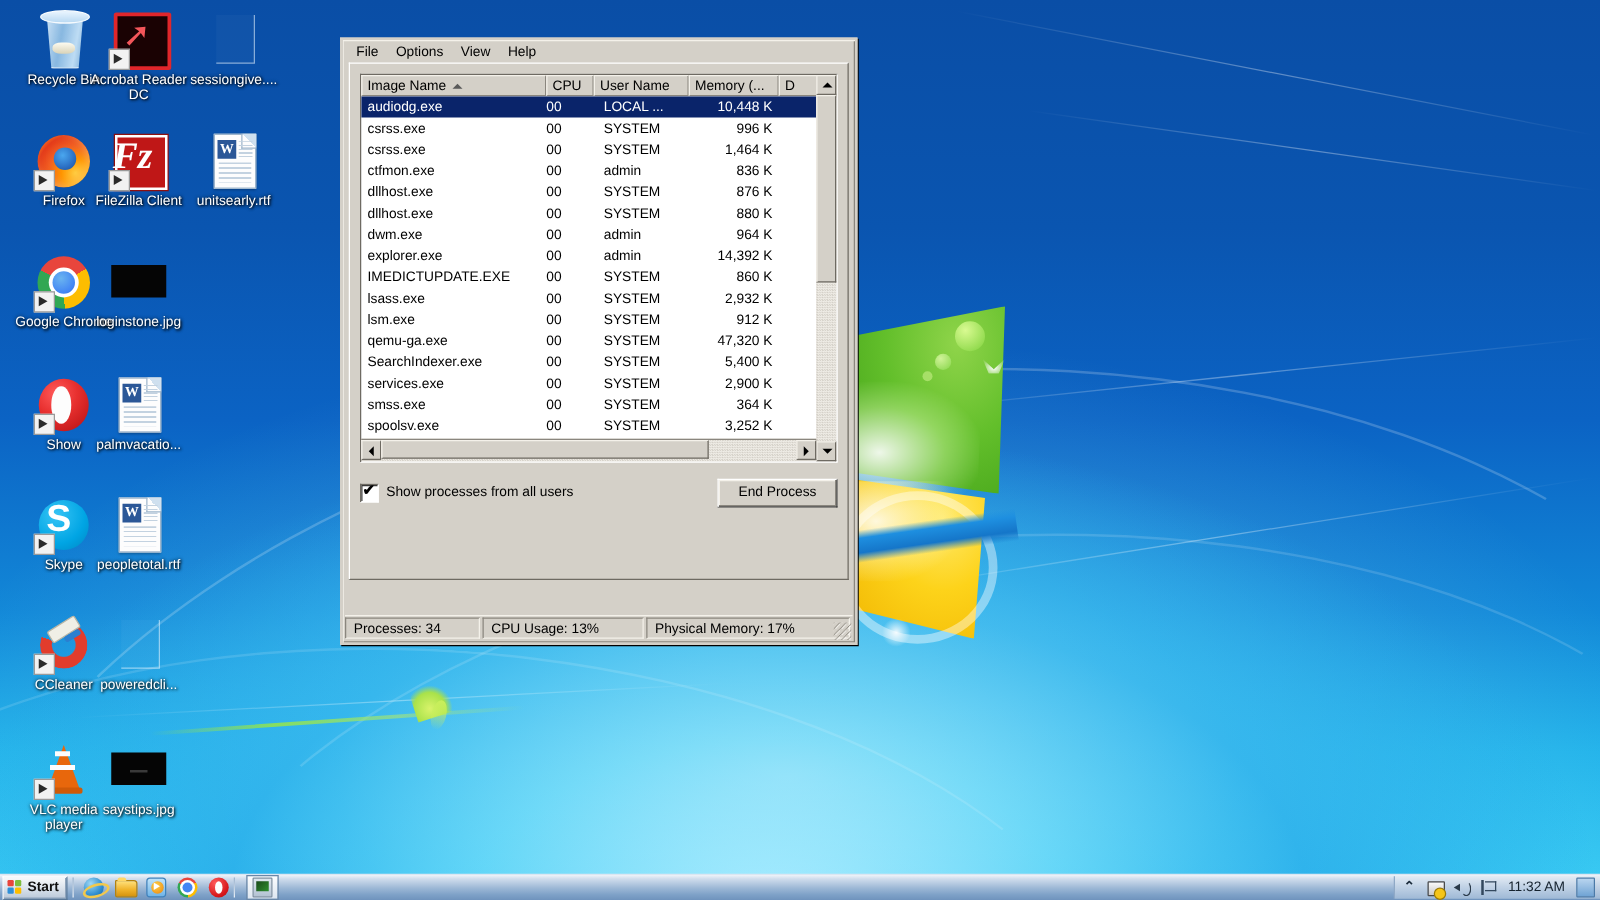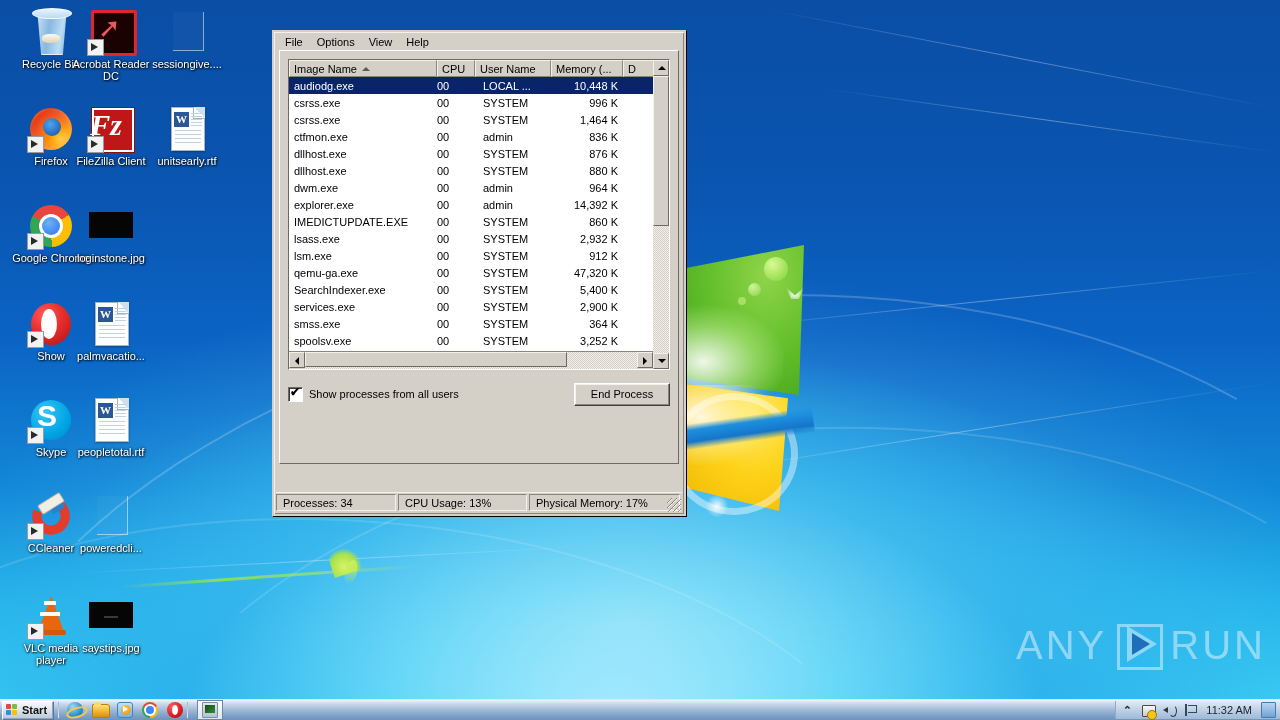--- a/index.html
+++ b/index.html
@@ -306,21 +306,21 @@
   .chkbox::after{content:"✔";position:absolute;left:1px;top:-3px;font-size:12px;color:#000;font-weight:bold;}
   #endbtn{margin-left:auto;min-width:96px;height:23px;padding:0 10px;font-size:11px;background:#d4d0c8;
     border:1px solid;border-color:#fff #404040 #404040 #fff;
     box-shadow:inset -1px -1px 0 #8a867e, inset 1px 1px 0 #f4f1ea;cursor:default;
     font-family:"Liberation Sans", sans-serif;color:#000;}
 
   #statusbar{position:absolute;left:2px;right:2px;bottom:2px;height:19px;display:flex;align-items:center;
     background:#d4d0c8;border-top:1px solid #f4f1ea;}
   .sbp{height:17px;display:flex;align-items:center;padding:0 6px;font-size:11px;box-sizing:border-box;
     border:1px solid;border-color:#8a867e #f4f1ea #f4f1ea #8a867e;margin-right:2px;white-space:nowrap;}
-  .sbp.p1{width:120px;}
+  .sbp.p1{width:108px;}
   .sbp.p2{width:129px;}
   .sbp.p3{flex:1;}
   #grip{position:absolute;right:3px;bottom:2px;width:14px;height:14px;pointer-events:none;
     background:
       linear-gradient(135deg,transparent 44%,#8a867e 44%,#8a867e 54%,transparent 54%) 0 0/5px 5px,
       linear-gradient(135deg,transparent 60%,#fbfaf7 60%,#fbfaf7 70%,transparent 70%) 0 0/5px 5px;}
 </style>
 </head>
 <body>
 
@@ -346,29 +346,20 @@
     <div class="w7botglow"></div>
     <div class="w7ring"></div>
     <div class="w7band"></div>
     <div class="w7bub b1"></div>
     <div class="w7bub b2"></div>
     <div class="w7bub b3"></div>
     <div class="w7bird"></div>
     <div class="w7spark"></div>
   </div>
 
-  <div id="anyrun">
-    <span>ANY</span>
-    <span class="ar-mark">
-      <span class="ar-sq"></span>
-      <span class="ar-tri"></span>
-      <span class="ar-tri-in"></span>
-    </span>
-    <span>RUN</span>
-  </div>
 
   <div id="desktop-icons">
       <div class="dicon" style="left: 8px; top: 8px;">
         <div class="glyphbox">
           <span class="ic-bin"></span>
           <span class="ic-bin-lid"></span>
           <span class="ic-bin-p"></span>
         </div>
         <div class="lbl">Recycle Bin</div>
       </div>

